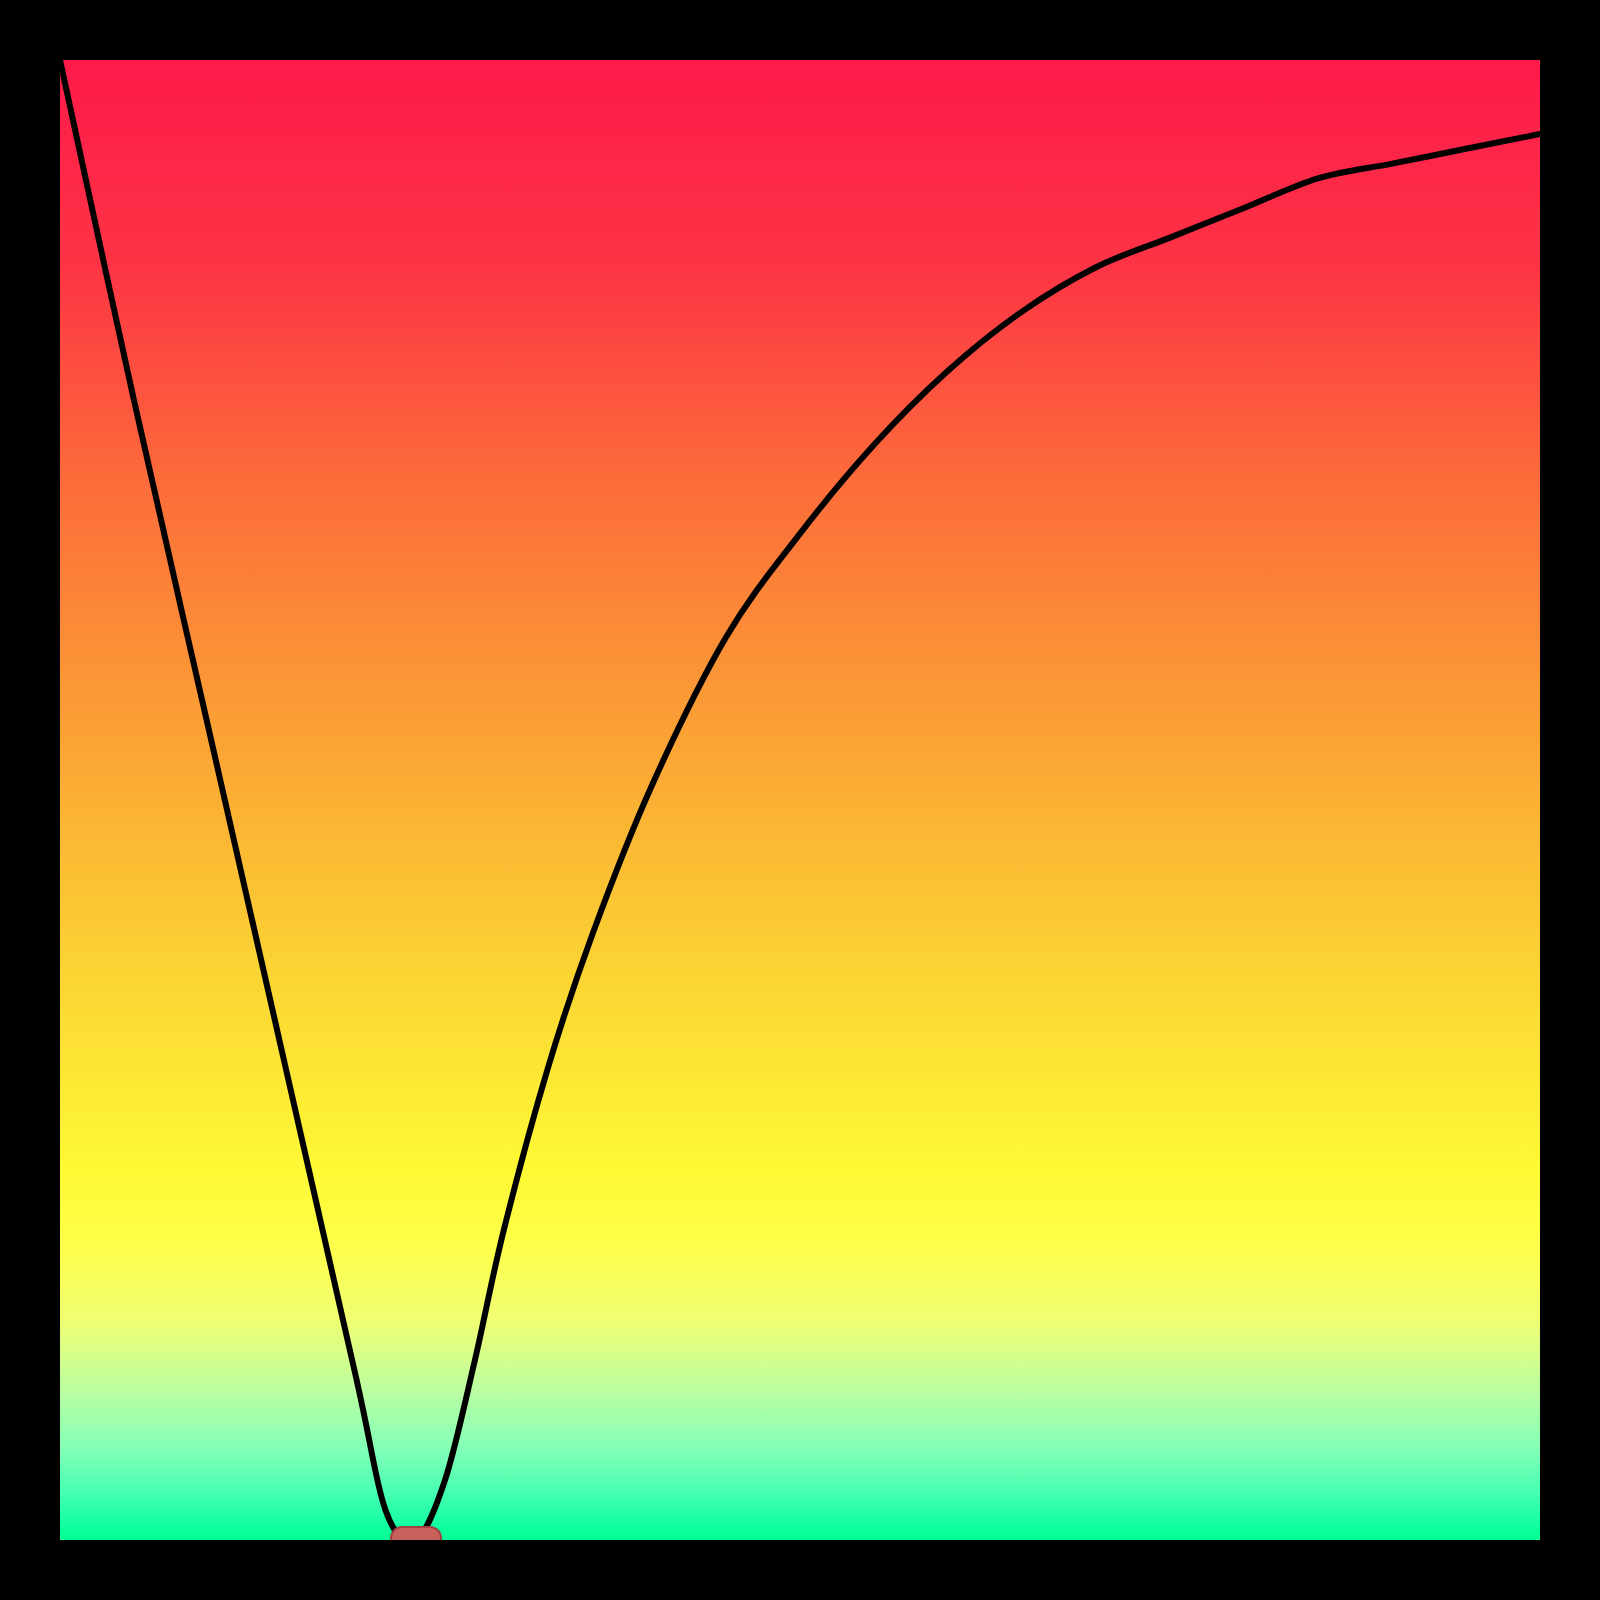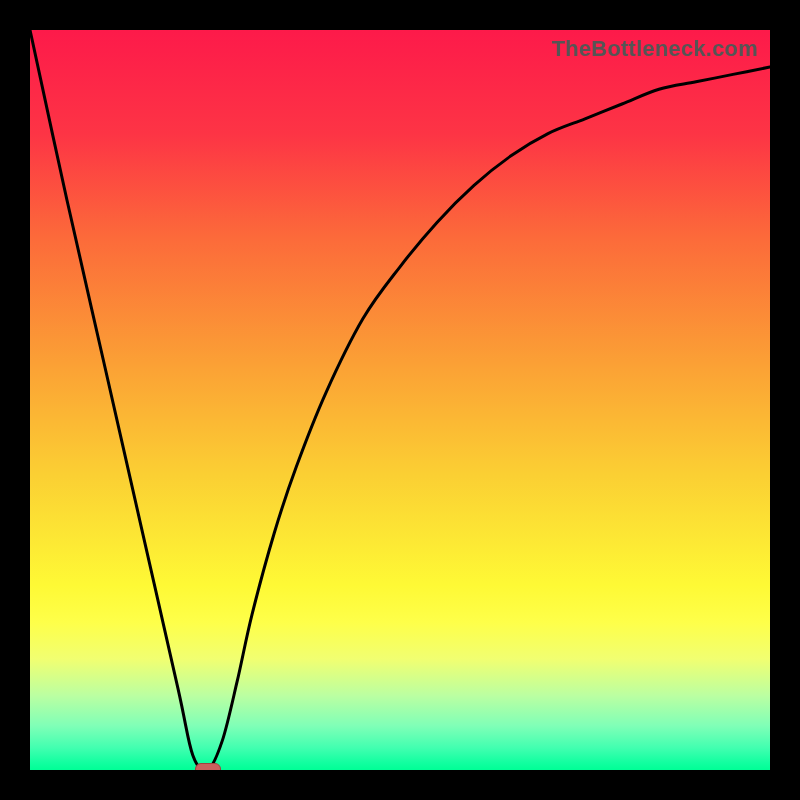--- a/index.html
+++ b/index.html
@@ -53,19 +53,18 @@
     border-radius: 6px;
     transform: translate(-50%, -50%);
   }
 </style>
 </head>
 <body>
 
 <div class="frame">
   <div class="plot" id="plot">
     <div class="gradient" id="grad" style="background: linear-gradient(rgb(253, 26, 74) 0%, rgb(253, 52, 69) 14%, rgb(252, 106, 58) 28%, rgb(251, 160, 53) 45%, rgb(251, 207, 51) 60%, rgb(254, 249, 53) 75%, rgb(254, 255, 73) 80%, rgb(241, 255, 113) 85%, rgb(186, 255, 162) 90%, rgb(128, 255, 183) 94%, rgb(66, 255, 176) 97%, rgb(18, 255, 160) 99%, rgb(0, 255, 150) 100%);"></div>
-    <div class="watermark">TheBottleneck.com</div>
     <svg class="curve" id="curveSvg" viewBox="0 0 740 740" preserveAspectRatio="none">
       <path id="curvePath" fill="none" stroke-width="3" stroke-linejoin="round" stroke-linecap="round" d="M 0.00 0.00 C 6.17 28.37 24.67 114.70 37.00 170.20 C 49.33 225.70 61.67 278.73 74.00 333.00 C 86.33 387.27 98.67 441.53 111.00 495.80 C 123.33 550.07 139.37 620.37 148.00 658.60 C 156.63 696.83 157.87 711.63 162.80 725.20 C 167.73 738.77 172.67 742.47 177.60 740.00 C 182.53 737.53 187.47 725.20 192.40 710.40 C 197.33 695.60 202.27 672.17 207.20 651.20 C 212.13 630.23 215.83 609.27 222.00 584.60 C 228.17 559.93 236.80 527.87 244.20 503.20 C 251.60 478.53 257.77 460.03 266.40 436.60 C 275.03 413.17 284.90 387.27 296.00 362.60 C 307.10 337.93 320.67 309.57 333.00 288.60 C 345.33 267.63 357.67 252.83 370.00 236.80 C 382.33 220.77 394.67 205.97 407.00 192.40 C 419.33 178.83 431.67 166.50 444.00 155.40 C 456.33 144.30 468.67 134.43 481.00 125.80 C 493.33 117.17 505.67 109.77 518.00 103.60 C 530.33 97.43 542.67 93.73 555.00 88.80 C 567.33 83.87 579.67 78.93 592.00 74.00 C 604.33 69.07 616.67 62.90 629.00 59.20 C 641.33 55.50 653.67 54.27 666.00 51.80 C 678.33 49.33 690.67 46.87 703.00 44.40 C 715.33 41.93 733.83 38.23 740.00 37.00" stroke="#000000"></path>
     </svg>
     <div class="marker" id="marker" style="left: 177.6px; top: 740px; background: rgb(201, 97, 93); border: 1px solid rgb(160, 66, 63);"></div>
   </div>
 </div>
 
 </body></html>

